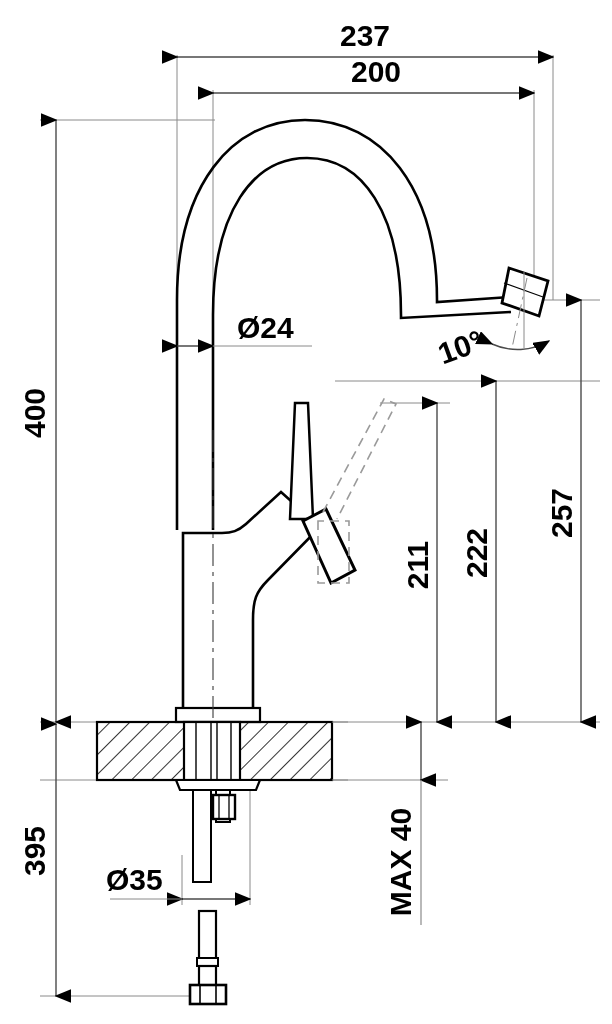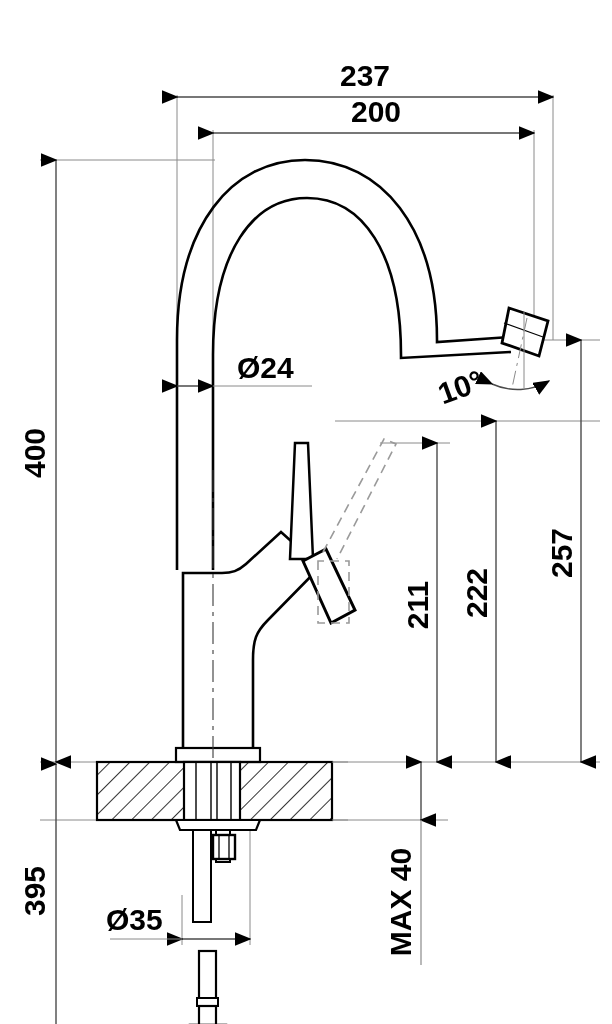--- a/index.html
+++ b/index.html
@@ -12,21 +12,20 @@
     width: 612px;
     height: 1024px;
     font-family: "Liberation Sans", sans-serif;
     overflow: hidden;
   }
   #drawing-root {
     position: relative;
     width: 612px;
     height: 856px;
     background: #ffffff;
-    margin-top: 40px;
   }
   svg#tech-drawing {
     display: block;
     width: 612px;
     height: 1024px;
   }
   .dim-text {
     font-family: "Liberation Sans", sans-serif;
     font-weight: bold;
     font-size: 30px;

